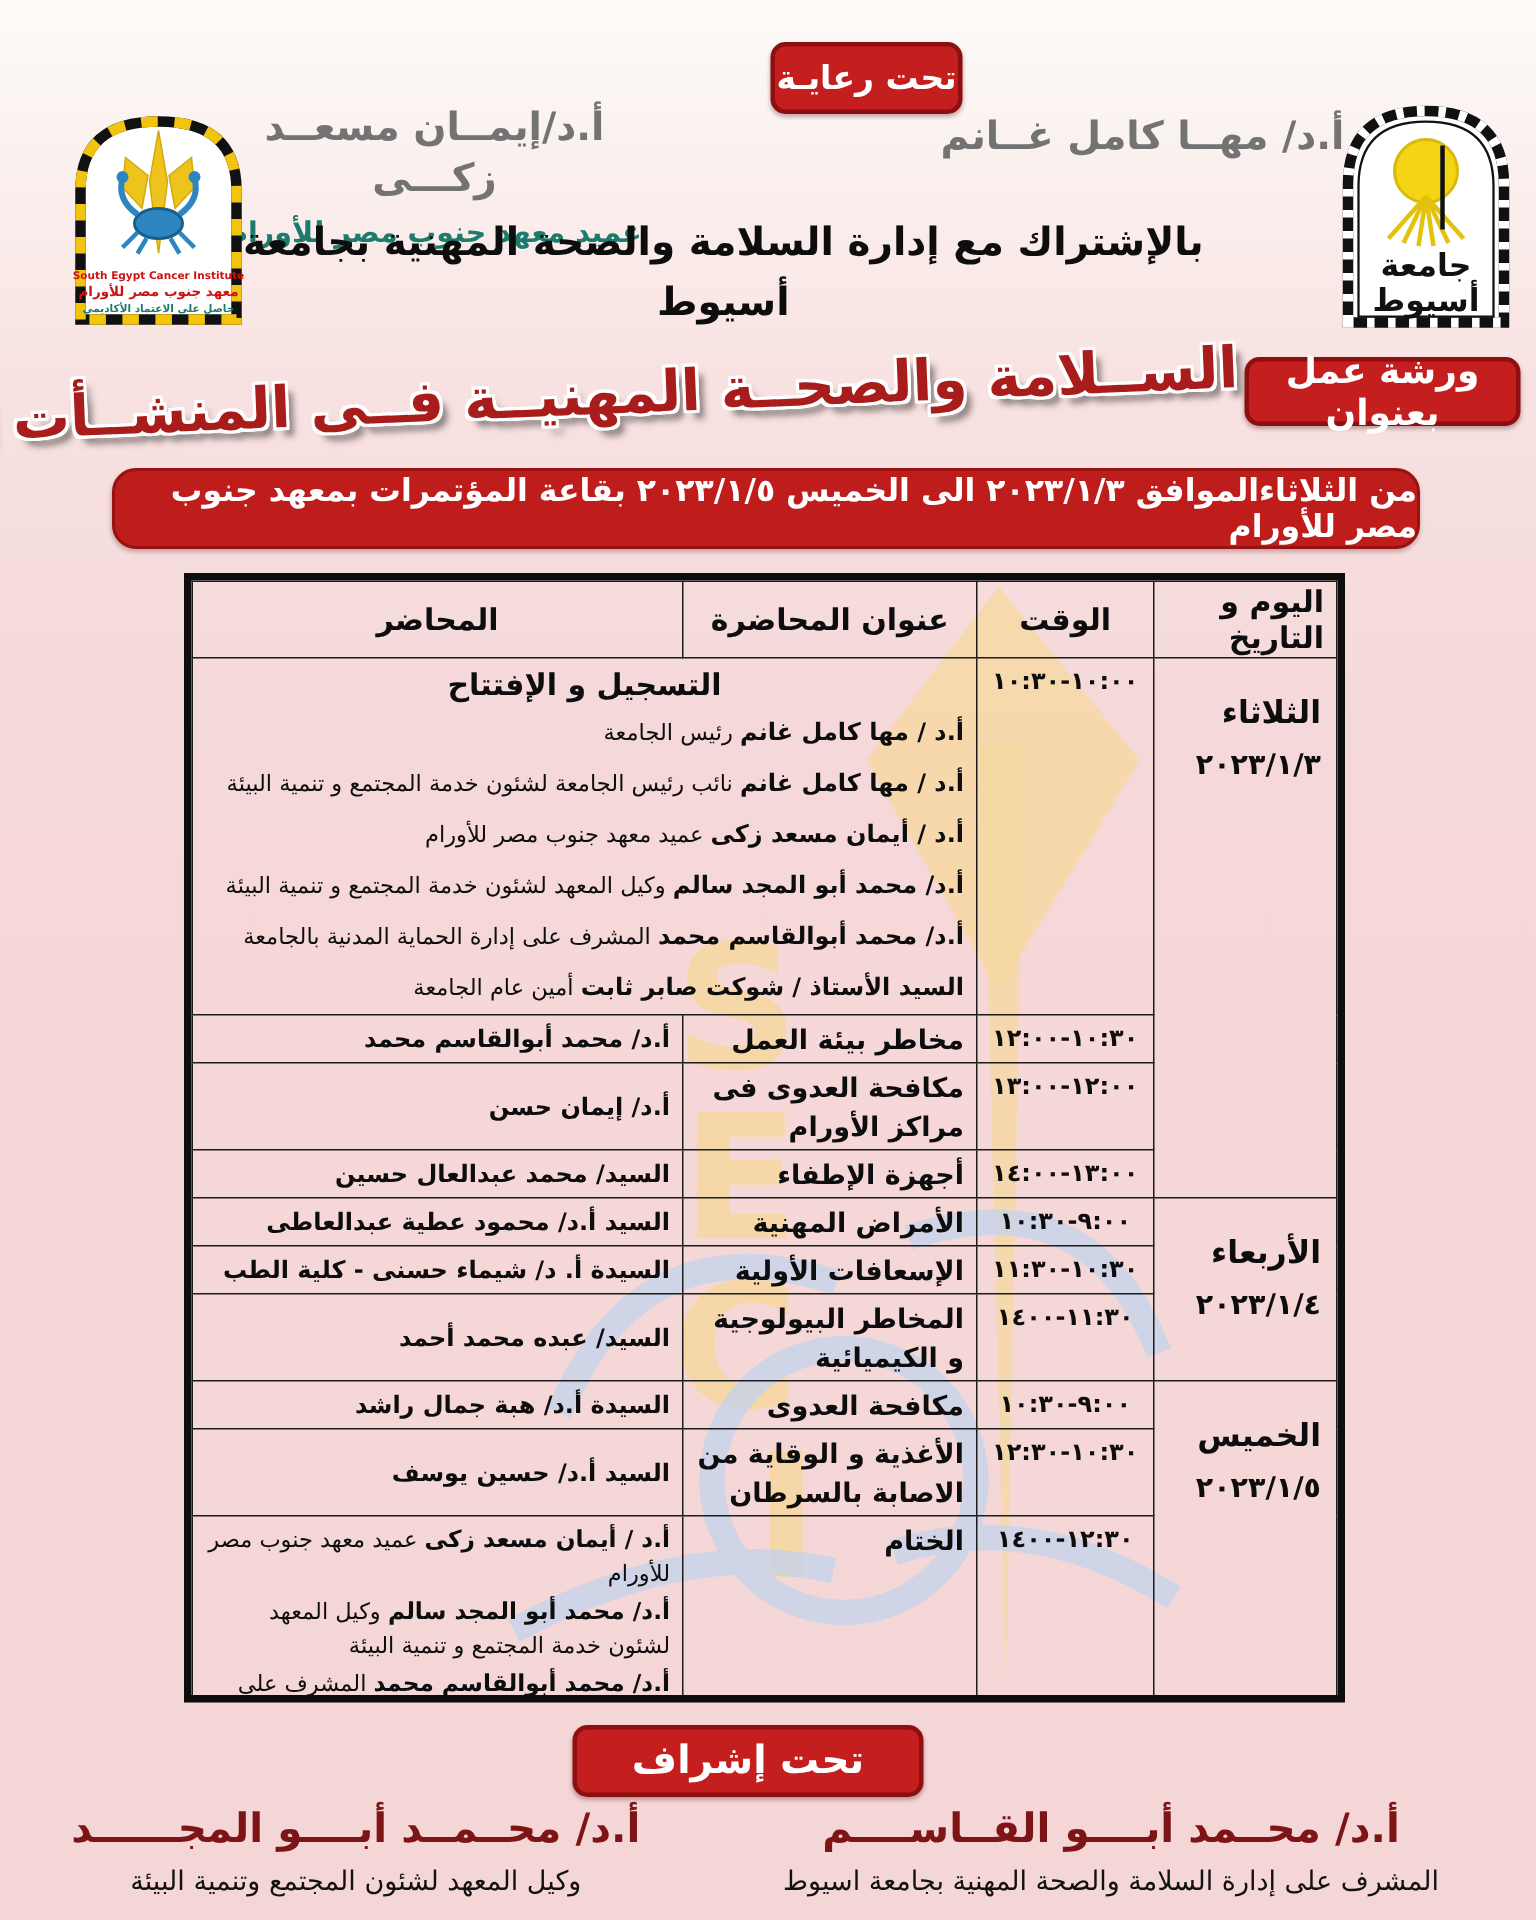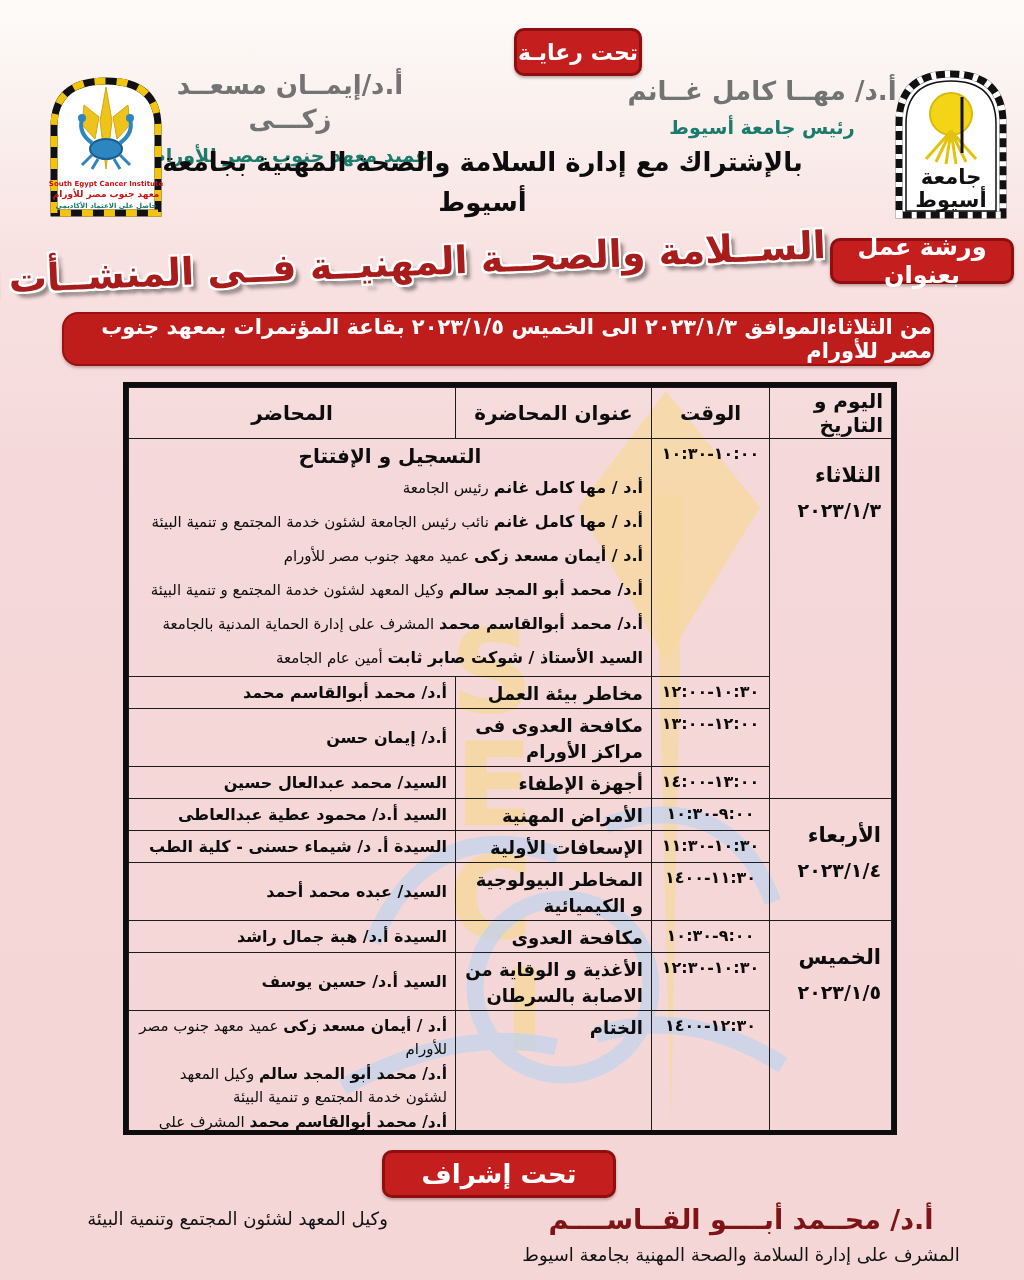--- a/index.html
+++ b/index.html
@@ -34,21 +34,21 @@
     left:16px;top:240px;width:810px;text-align:center;white-space:nowrap;
     color:#a81c1c;font-weight:bold;font-size:38px;
     transform:rotate(-2.4deg);
     text-shadow:
       -2px -2px 0 #fff,2px -2px 0 #fff,-2px 2px 0 #fff,2px 2px 0 #fff,
       0 -2px 0 #fff,0 2px 0 #fff,-2px 0 0 #fff,2px 0 0 #fff,
       5px 6px 4px rgba(110,100,100,.75);
   }
   
   .date-bar{
-    left:62px;top:312px;width:868px;height:50px;border-radius:16px;
+    left:75px;top:312px;width:868px;height:50px;border-radius:16px;
     background:#bf1c1c;border:2px solid #991212;color:#fff;
     font-weight:bold;font-size:21px;display:flex;align-items:center;justify-content:center;
     box-shadow:0 2px 3px rgba(80,30,30,.3);
   }
   
   .sched-wrap{
     left:123px;top:382px;width:774px;height:753px;
     border:5px solid #0d0d0d;box-sizing:border-box;overflow:hidden;
   }
   .wm{position:absolute;inset:0;z-index:0;pointer-events:none;}
@@ -85,21 +85,20 @@
 </style>
 </head>
 <body>
 
 <div class="abs badge badge-patronage">
   <span>تحت رعايـة</span>
 </div>
 
 <div class="abs patron patron-right">
   <div class="nm">أ.د/ مهــا كامل غــانم</div>
-  <div class="tl">رئيس جامعة أسيوط</div>
 </div>
 
 <div class="abs patron patron-left">
   <div class="nm">أ.د/إيمــان مسعــد زكـــى</div>
   <div class="tl">عميد معهد جنوب مصر للأورام</div>
 </div>
 
 <div class="abs logo-right">
   <svg width="118" height="153" viewBox="0 0 118 153">
     <path d="M7 148 V56 Q7 7 59 7 Q111 7 111 56 V148 Z" fill="#ffffff" stroke="#111111" stroke-width="7"></path>
@@ -268,14 +267,15 @@
 
 <div class="abs badge badge-supervision">
   <span>تحت إشراف</span>
 </div>
 
 <div class="abs sup sup-right">
   <div class="nm">أ.د/ محــمد أبــــو القــاســــم</div>
   <div class="tl">المشرف على إدارة السلامة والصحة المهنية بجامعة اسيوط</div>
 </div>
 <div class="abs sup sup-left">
+  <div class="nm">أ.د/ محــمــد أبــــو المجــــــد</div>
   <div class="tl">وكيل المعهد لشئون المجتمع وتنمية البيئة</div>
 </div>
 
 </body></html>

